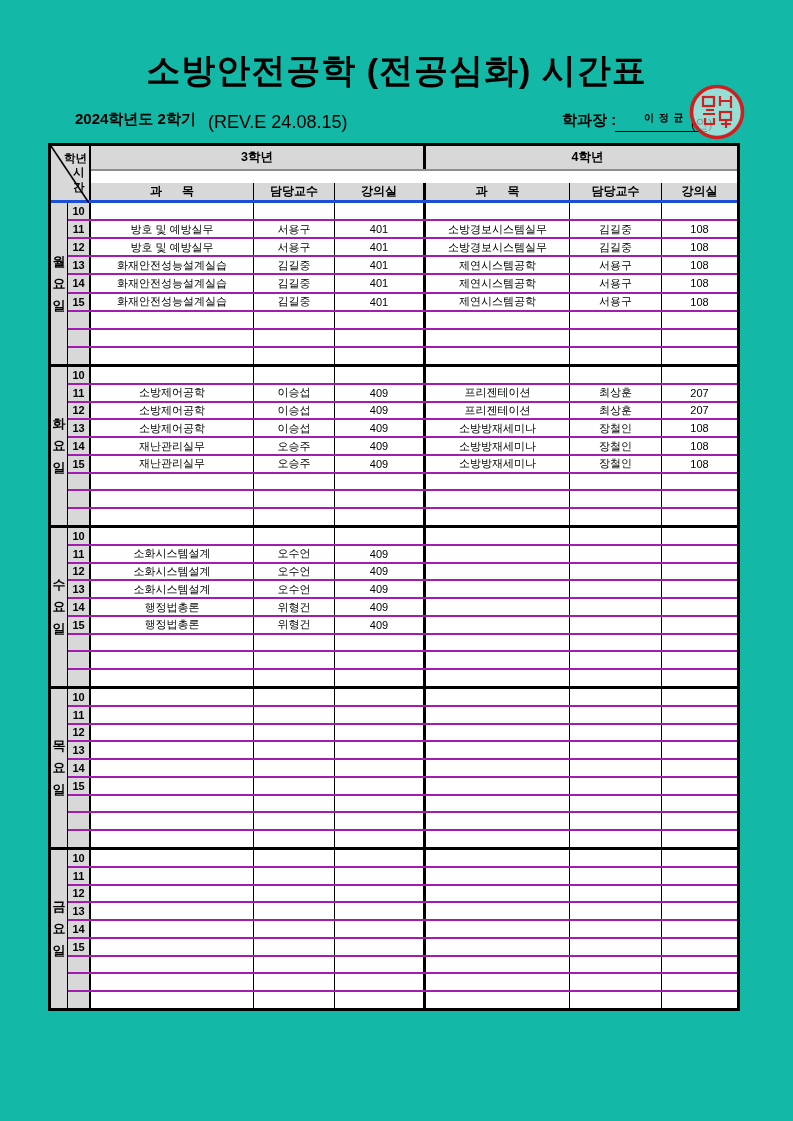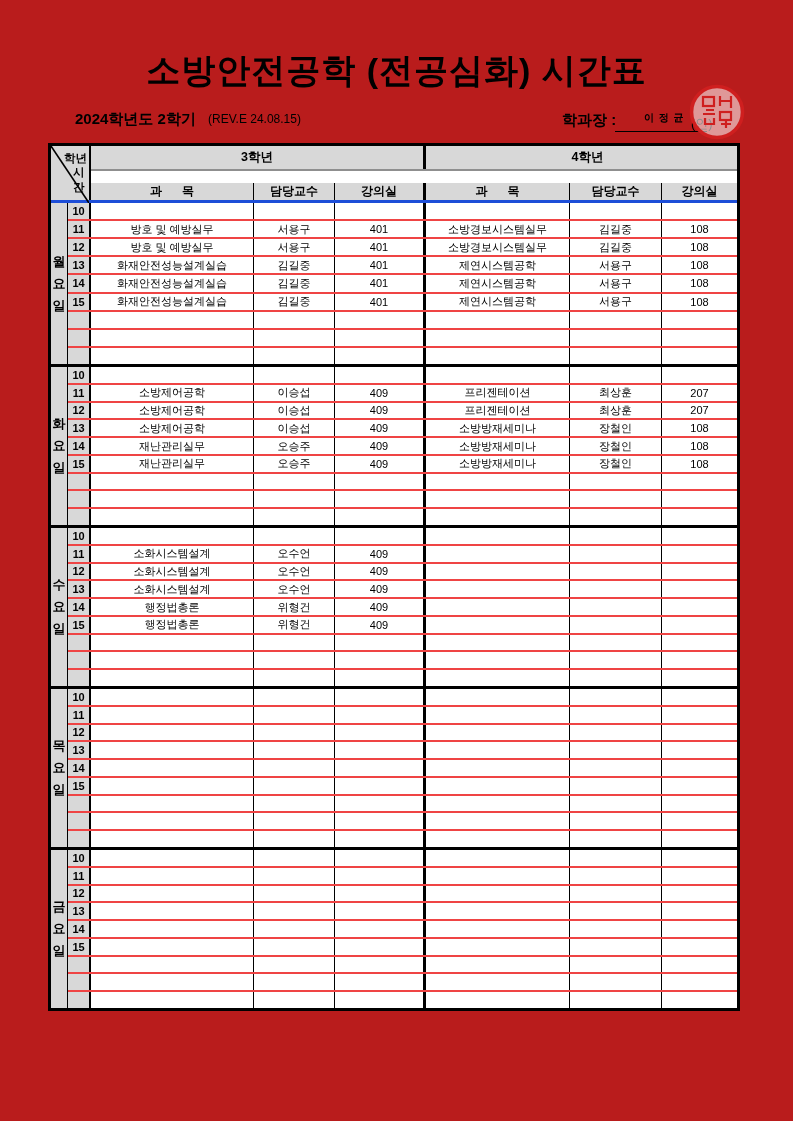--- a/index.html
+++ b/index.html
@@ -1,24 +1,24 @@
 <!DOCTYPE html>
 <html><head>
 <meta charset="utf-8">
 <style>
   * { margin:0; padding:0; box-sizing:border-box; }
   html,body { width:793px; height:1121px; background:#ffffff;
     font-family:"Liberation Sans", sans-serif; color:#000; }
-  #page { position:relative; width:793px; height:1121px; background:#b91c1c; overflow:hidden; }
+  #page { position:relative; width:793px; height:1121px; background:#14b8a6; overflow:hidden; }
 
   .title { position:absolute; top:48px; left:0; width:793px; text-align:center;
     font-size:34px; font-weight:bold; letter-spacing:1px; }
 
   .term   { position:absolute; left:75px;  top:110px; font-size:15px; font-weight:bold; }
-  .rev    { position:absolute; left:208px; top:112px; font-size:12px; }
+  .rev    { position:absolute; left:208px; top:112px; font-size:18px; }
   .head-label { position:absolute; left:562px; top:111px; font-size:15px; font-weight:bold; }
   .head-name  { position:absolute; left:644px; top:111px; font-size:10px; font-weight:bold; letter-spacing:1px; }
   .head-underline { position:absolute; left:615px; top:131px; width:92px; border-top:1.5px solid #000; }
   .seal-caption { position:absolute; left:691px; top:115px; font-size:13px; z-index:1; }
   .seal { position:absolute; left:688px; top:83px; width:58px; height:58px; z-index:2; }
 
   
   .tt { position:absolute; left:48px; top:143px; width:692px; border:3px solid #000; background:#fff; }
 
   .tt-header { display:flex; height:57px; border-bottom:3px solid #1d4ed8; }
@@ -35,21 +35,21 @@
   .grp.g4 { flex:1;padding-left:12px; }
   .hcell { display:flex; align-items:center; justify-content:center; background:#d8d8d8;
     font-size:12px; font-weight:bold; white-space:pre; }
 
   .block { display:flex; height:161px; border-top:3px solid #000; }
   .block:first-of-type { border-top:none; }
   .day-cell { width:17px; flex:none; background:#d8d8d8; border-right:1px solid #000;
     display:flex; flex-direction:column; align-items:center; justify-content:center; gap:8px; }
   .day-ch { font-size:13px; font-weight:bold; line-height:14px; }
   .rows { flex:1; display:flex; flex-direction:column; }
-  .row { flex:1; display:flex; border-bottom:2px solid #ef4444; }
+  .row { flex:1; display:flex; border-bottom:2px solid #a21caf; }
   .row:last-child { border-bottom:none; }
   .cell { display:flex; align-items:center; justify-content:center; font-size:11px;
     overflow:hidden; white-space:nowrap; }
   .hour { width:23px; flex:none; background:#d8d8d8; border-right:2px solid #000;
     font-weight:bold; font-size:11px; }
   .c-s3 { width:163px; border-right:1px solid #000; }
   .c-p3 { width:81px;  border-right:1px solid #000; }
   .c-r3 { width:91px;  border-right:3px solid #000; }
   .c-s4 { width:144px; border-right:1px solid #000; }
   .c-p4 { width:92px;  border-right:1px solid #000; }

